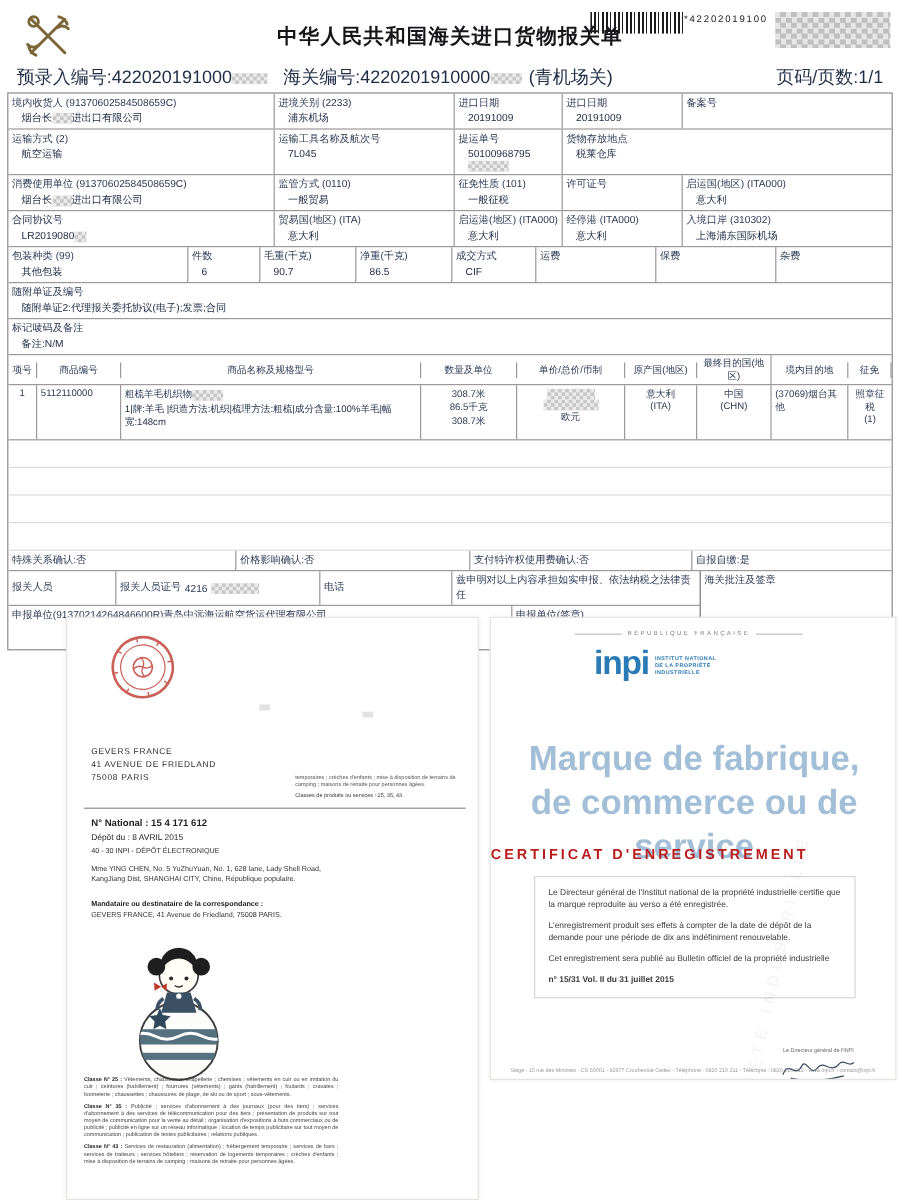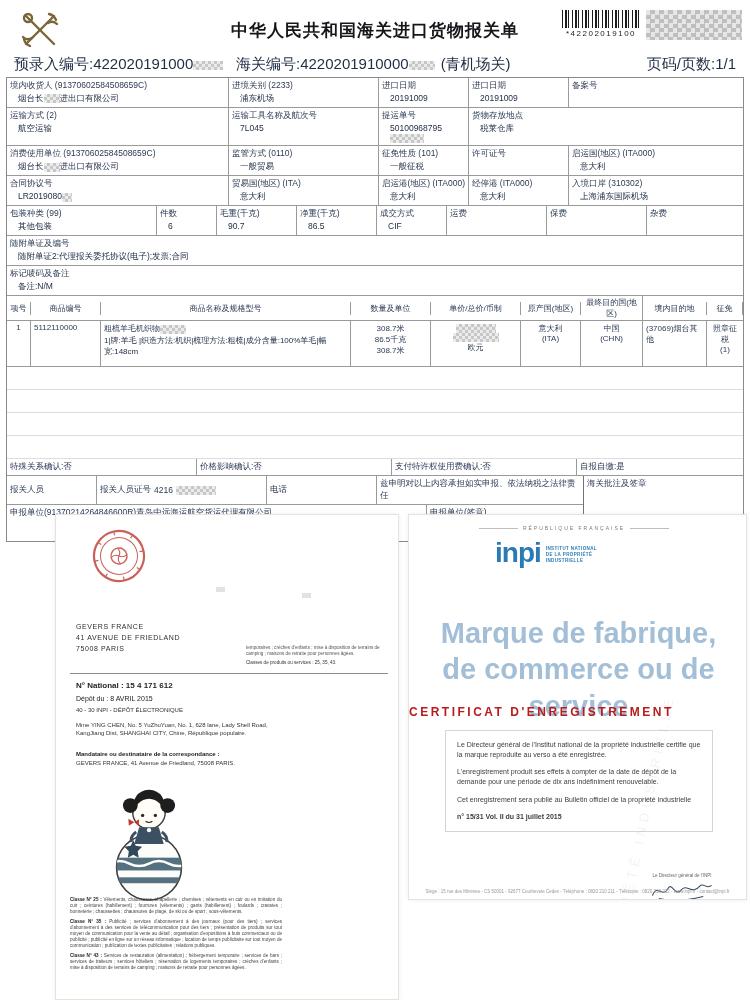--- a/index.html
+++ b/index.html
@@ -5,21 +5,21 @@
   *{margin:0;padding:0;box-sizing:border-box}
   html,body{width:750px;height:1000px}
   body{font-family:"Liberation Sans","DejaVu Sans",sans-serif;background:#fafaf8}
   .page{position:relative;width:750px;height:1000px;background:#fff;overflow:hidden}
 
   
   .customs{position:absolute;left:6px;top:6px;width:738px;color:#2b3a55}
   .form-header{position:relative;height:48px}
   .emblem{position:absolute;left:12px;top:2px;width:44px;height:44px}
   .form-title{position:absolute;left:0;right:0;top:13px;text-align:center;font-size:17px;font-weight:bold;letter-spacing:1px;color:#15151a}
-  .bc-group{position:absolute;right:104px;top:4px;display:flex;flex-direction:column;align-items:center}
+  .bc-group{position:absolute;right:104px;top:4px;display:flex;flex-direction:row;align-items:flex-start}
   .barcode{width:78px;height:18px;background:repeating-linear-gradient(90deg,#1c1c1c 0 1px,transparent 1px 3px,#1c1c1c 3px 5px,transparent 5px 6px,#1c1c1c 6px 7px,transparent 7px 10px)}
   .bc-text{font-size:8px;letter-spacing:1.5px;color:#222;margin-top:1px}
   .mosaic{display:inline-block;height:9px;vertical-align:middle;background:repeating-conic-gradient(#c7c7c7 0% 25%,#ebebeb 0% 50%) 0 0/6px 6px}
   .mosaic.big{position:absolute;right:2px;top:4px;width:96px;height:30px;background:repeating-conic-gradient(#bfbfbf 0% 25%,#e6e6e6 0% 50%) 0 0/9px 9px}
   .w10{width:10px}.w16{width:16px}.w26{width:26px}.w30{width:30px}.w34{width:34px}.w40{width:40px}.w46{width:46px}
   .sub-row{display:flex;align-items:center;padding:1px 8px 3px 8px;font-size:15px;color:#1f2d45}
   .sub-row .s1{width:222px}
   .sub-row .s2{display:flex;align-items:center;gap:6px}
   .sub-row .s3{margin-left:auto}
 

